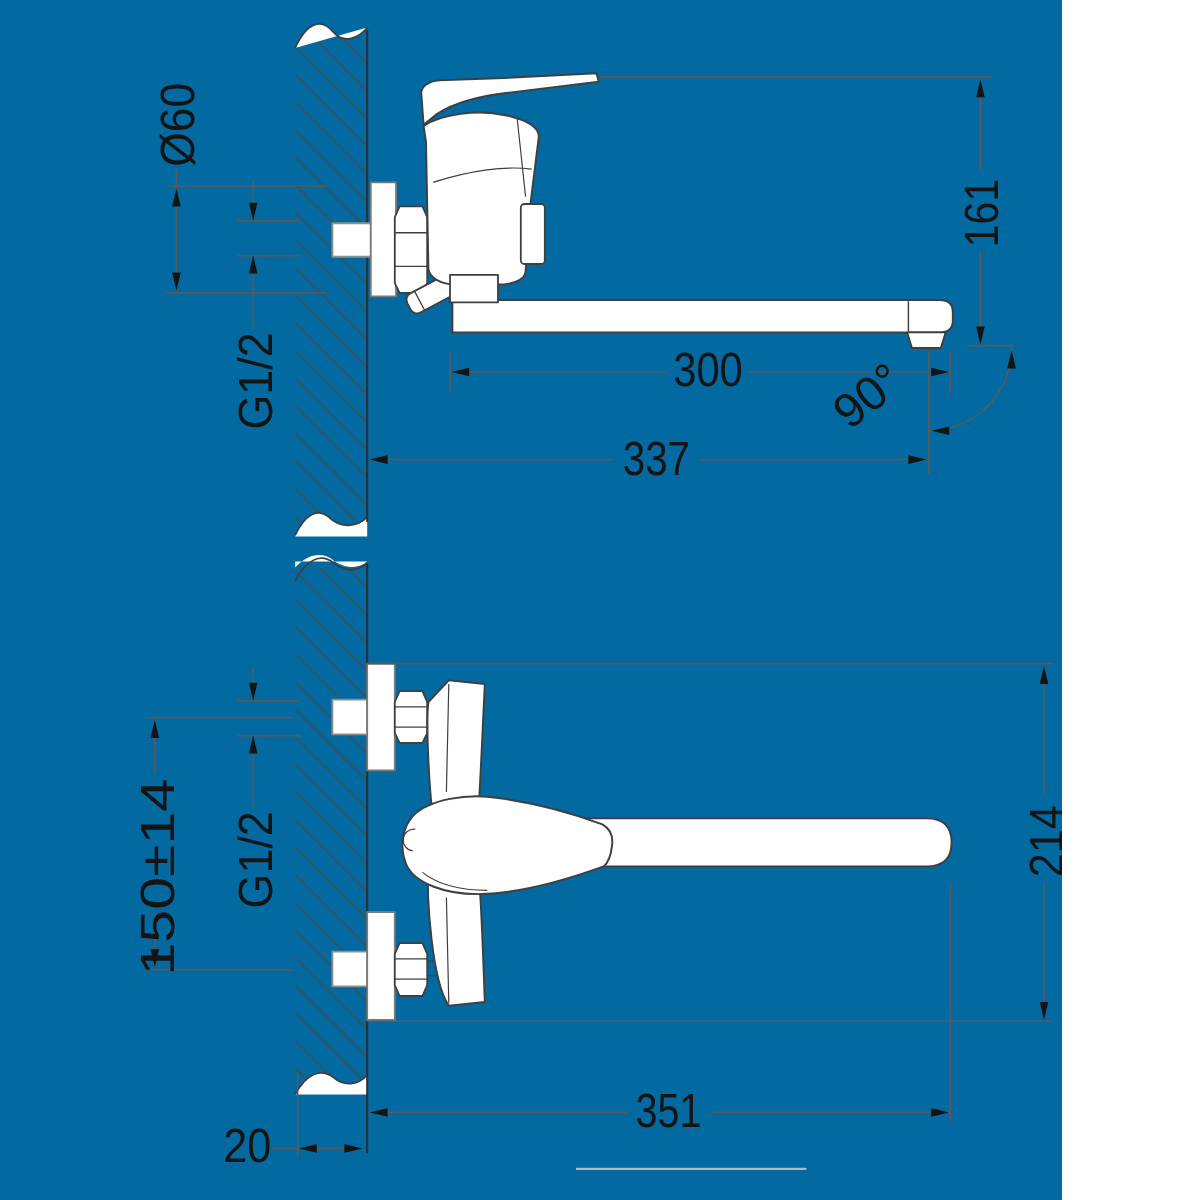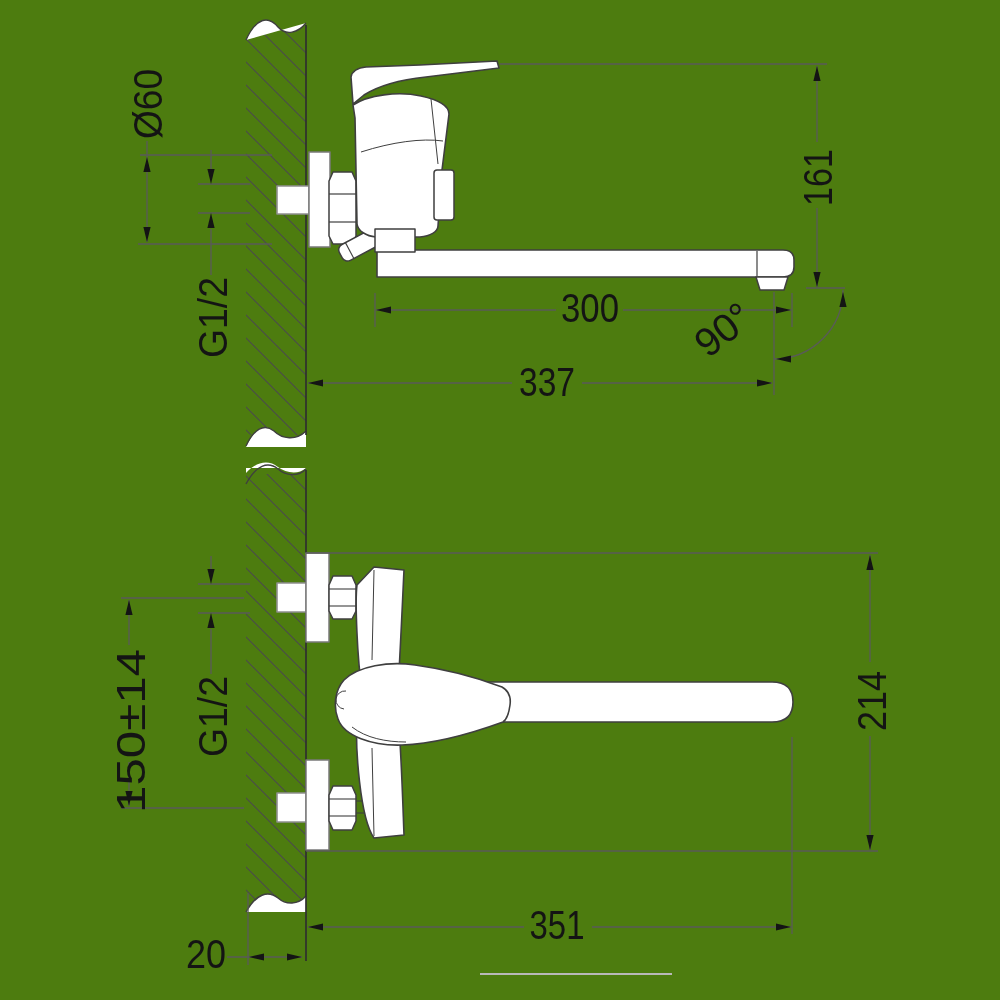--- a/index.html
+++ b/index.html
@@ -1,16 +1,16 @@
 <!DOCTYPE html>
 <html><head>
 <meta charset="utf-8">
 <style>
   html,body{margin:0;padding:0;background:#ffffff;}
-  .stage{position:relative;width:1000px;height:1000px;background:#4d7c0f;overflow:hidden;
+  .stage{position:relative;width:885px;height:1000px;background:#0369a1;overflow:hidden;
          font-family:"Liberation Sans",sans-serif;}
   svg{display:block;}
   text{font-family:"Liberation Sans",sans-serif;fill:#141414;font-size:40px;}
 </style>
 </head>
 <body>
 
 <div class="stage">
 <svg width="1000" height="1000" viewBox="0 0 1000 1000">
   <defs>

